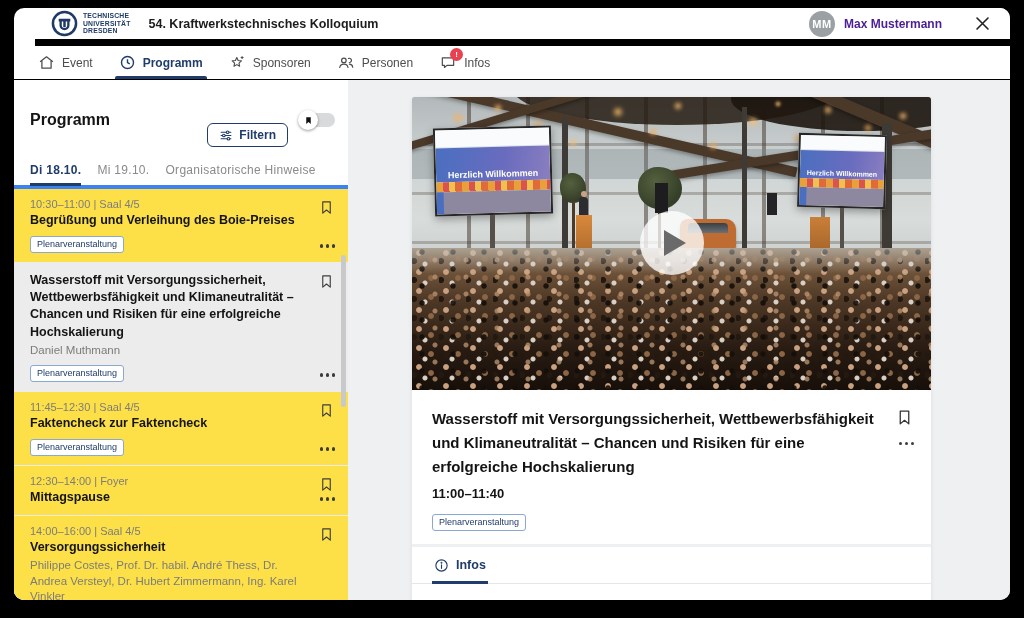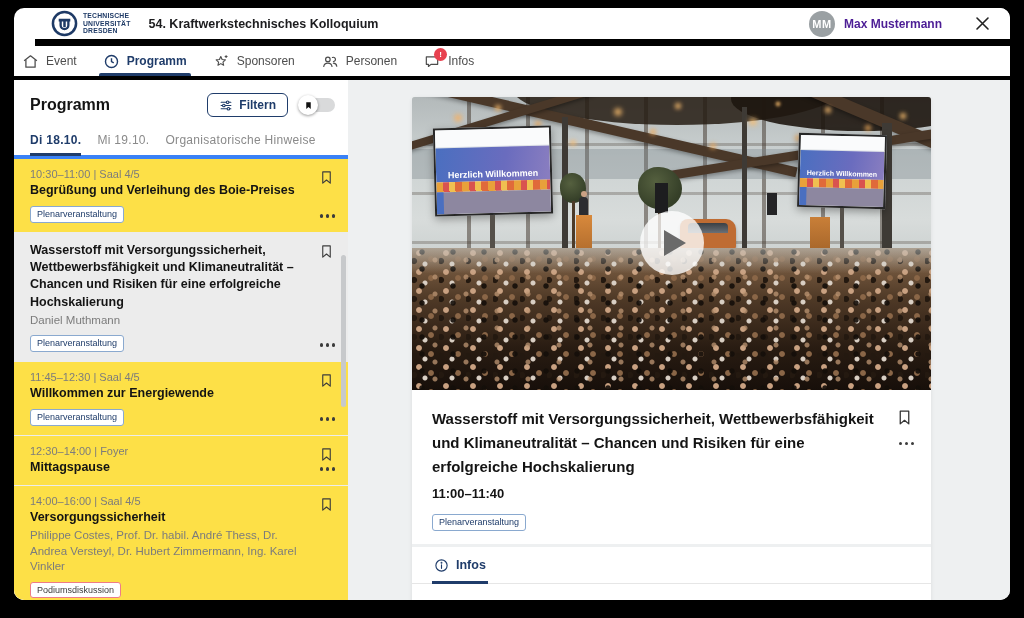--- a/index.html
+++ b/index.html
@@ -14,34 +14,34 @@
   .hdr { height:38px; flex:0 0 38px; display:flex; align-items:center; padding:0 18px 0 16px; border-bottom:7px solid #000000; background:#fff;margin-left:21px; }
   .logo-wrap { display:flex; align-items:center; gap:5px; }
   .logo-mark { width:27px; height:27px; }
   .logo-text { font-size:6.8px; font-weight:bold; color:#1e3a66; line-height:1.12; letter-spacing:.2px; }
   .hdr-title { margin-left:18px; font-size:12.5px; font-weight:bold; color:#1c1c1e; }
   .hdr-spacer { flex:1; }
   .avatar { width:26px; height:26px; border-radius:50%; background:#9aa0a3; color:#fff; font-size:11px; font-weight:bold; display:flex; align-items:center; justify-content:center; letter-spacing:.5px;text-align:right; }
   .user-name { margin-left:9px; font-size:12px; font-weight:bold; color:#4c1d95; }
   .close-btn { margin-left:30px; width:20px; height:20px; display:flex; align-items:center; justify-content:center; cursor:pointer; }
   
-  .nav { height:34px; flex:0 0 34px; display:flex; align-items:stretch; padding-left:8px; gap:26px; border-bottom:4px solid #000000; background:#fff; }
+  .nav { height:34px; flex:0 0 34px; display:flex; align-items:stretch; padding-left:24px; gap:26px; border-bottom:1px solid #000000; background:#fff; }
   .nav-tab { display:flex; align-items:center; gap:7px; font-size:12px; color:#4d4d4d; position:relative; cursor:pointer; }
   .nav-tab svg { stroke:#4d4d4d; }
   .nav-tab.active { color:#1f3c6a; font-weight:bold; }
   .nav-tab.active svg { stroke:#1f3c6a; }
   .nav-tab.active::after { content:""; position:absolute; left:-4px; right:-4px; bottom:0; height:3px; background:#1f3c6a; border-radius:2px 2px 0 0; }
   .nav-badge { position:absolute; top:2px; left:11px; min-width:13px; height:13px; border-radius:7px; background:#e8414f; color:#fff; font-size:8px; font-weight:bold; display:flex; align-items:center; justify-content:center; }
   
   .content { flex:1; display:flex; background:#eef0f1; overflow:hidden; position:relative; }
   
   .sidebar { width:334px; flex:0 0 334px; background:#fff; display:flex; flex-direction:column; position:relative; overflow:hidden; }
   .sb-head { display:flex; align-items:center; padding:13px 12px 10px 16px; }
   .sb-title { font-size:16px; font-weight:bold; color:#141414; flex:1; }
-  .filter-btn { display:flex; align-items:center; gap:6px; border:1.4px solid #1f3c6a; border-radius:6px; padding:4px 11px; color:#1f3c6a; font-size:12px; font-weight:bold; background:#fff; cursor:pointer; }
+  .filter-btn { display:flex; align-items:center; gap:6px; border:1.4px solid #1f3c6a; border-radius:6px; padding:4px 11px; color:#1f3c6a; font-size:12px; font-weight:bold; background:#fff; cursor:pointer;margin-top:30px; }
   .toggle { position:relative; width:38px; height:20px; margin-left:10px; cursor:pointer; }
   .toggle-track { position:absolute; left:7px; top:3px; width:30px; height:14px; background:#d9dadb; border-radius:7px; }
   .toggle-knob { position:absolute; left:0; top:0; width:20px; height:20px; border-radius:50%; background:#fff; box-shadow:0 1px 3px rgba(0,0,0,.4); display:flex; align-items:center; justify-content:center; }
   .day-tabs { display:flex; gap:16px; padding:0 16px; border-bottom:4px solid #3b82f6; }
   .day-tab { font-size:12px; color:#8a8a8a; padding:6px 0 8px; position:relative; white-space:nowrap; cursor:pointer; letter-spacing:.3px; }
   .day-tab.active { color:#1f3c6a; font-weight:bold; }
   .day-tab.active::after { content:""; position:absolute; left:0; right:0; bottom:-1px; height:3px; background:#1f3c6a; }
   .session-list { flex:1; overflow:hidden; position:relative; }
   .session { position:relative; padding:9px 48px 9px 16px; border-bottom:1px solid #ececec; background:#fde047; cursor:pointer; }
   .session.selected { background:#ececec; }
@@ -271,21 +271,21 @@
     </div>
     <div class="s-dots">
       <div class="dot"></div>
               <div class="dot"></div>
               <div class="dot"></div>
     </div>
   </div>
 
   <div class="session">
     <div class="s-time">11:45–12:30 | Saal 4/5</div>
-    <div class="s-title">Willkommen zur Energiewende</div>
+    <div class="s-title">Faktencheck zur Faktencheck</div>
 
     <div><span class="badge blue">Plenarveranstaltung</span></div>
     <div class="s-bookmark">
       <svg width="15" height="17" viewBox="0 0 24 24" fill="none">
                 <path d="M6 3h12v18l-6-5-6 5z" stroke="#3c3c3c" stroke-width="1.8" stroke-linejoin="round"></path>
               </svg>
     </div>
     <div class="s-dots">
       <div class="dot"></div>
               <div class="dot"></div>

